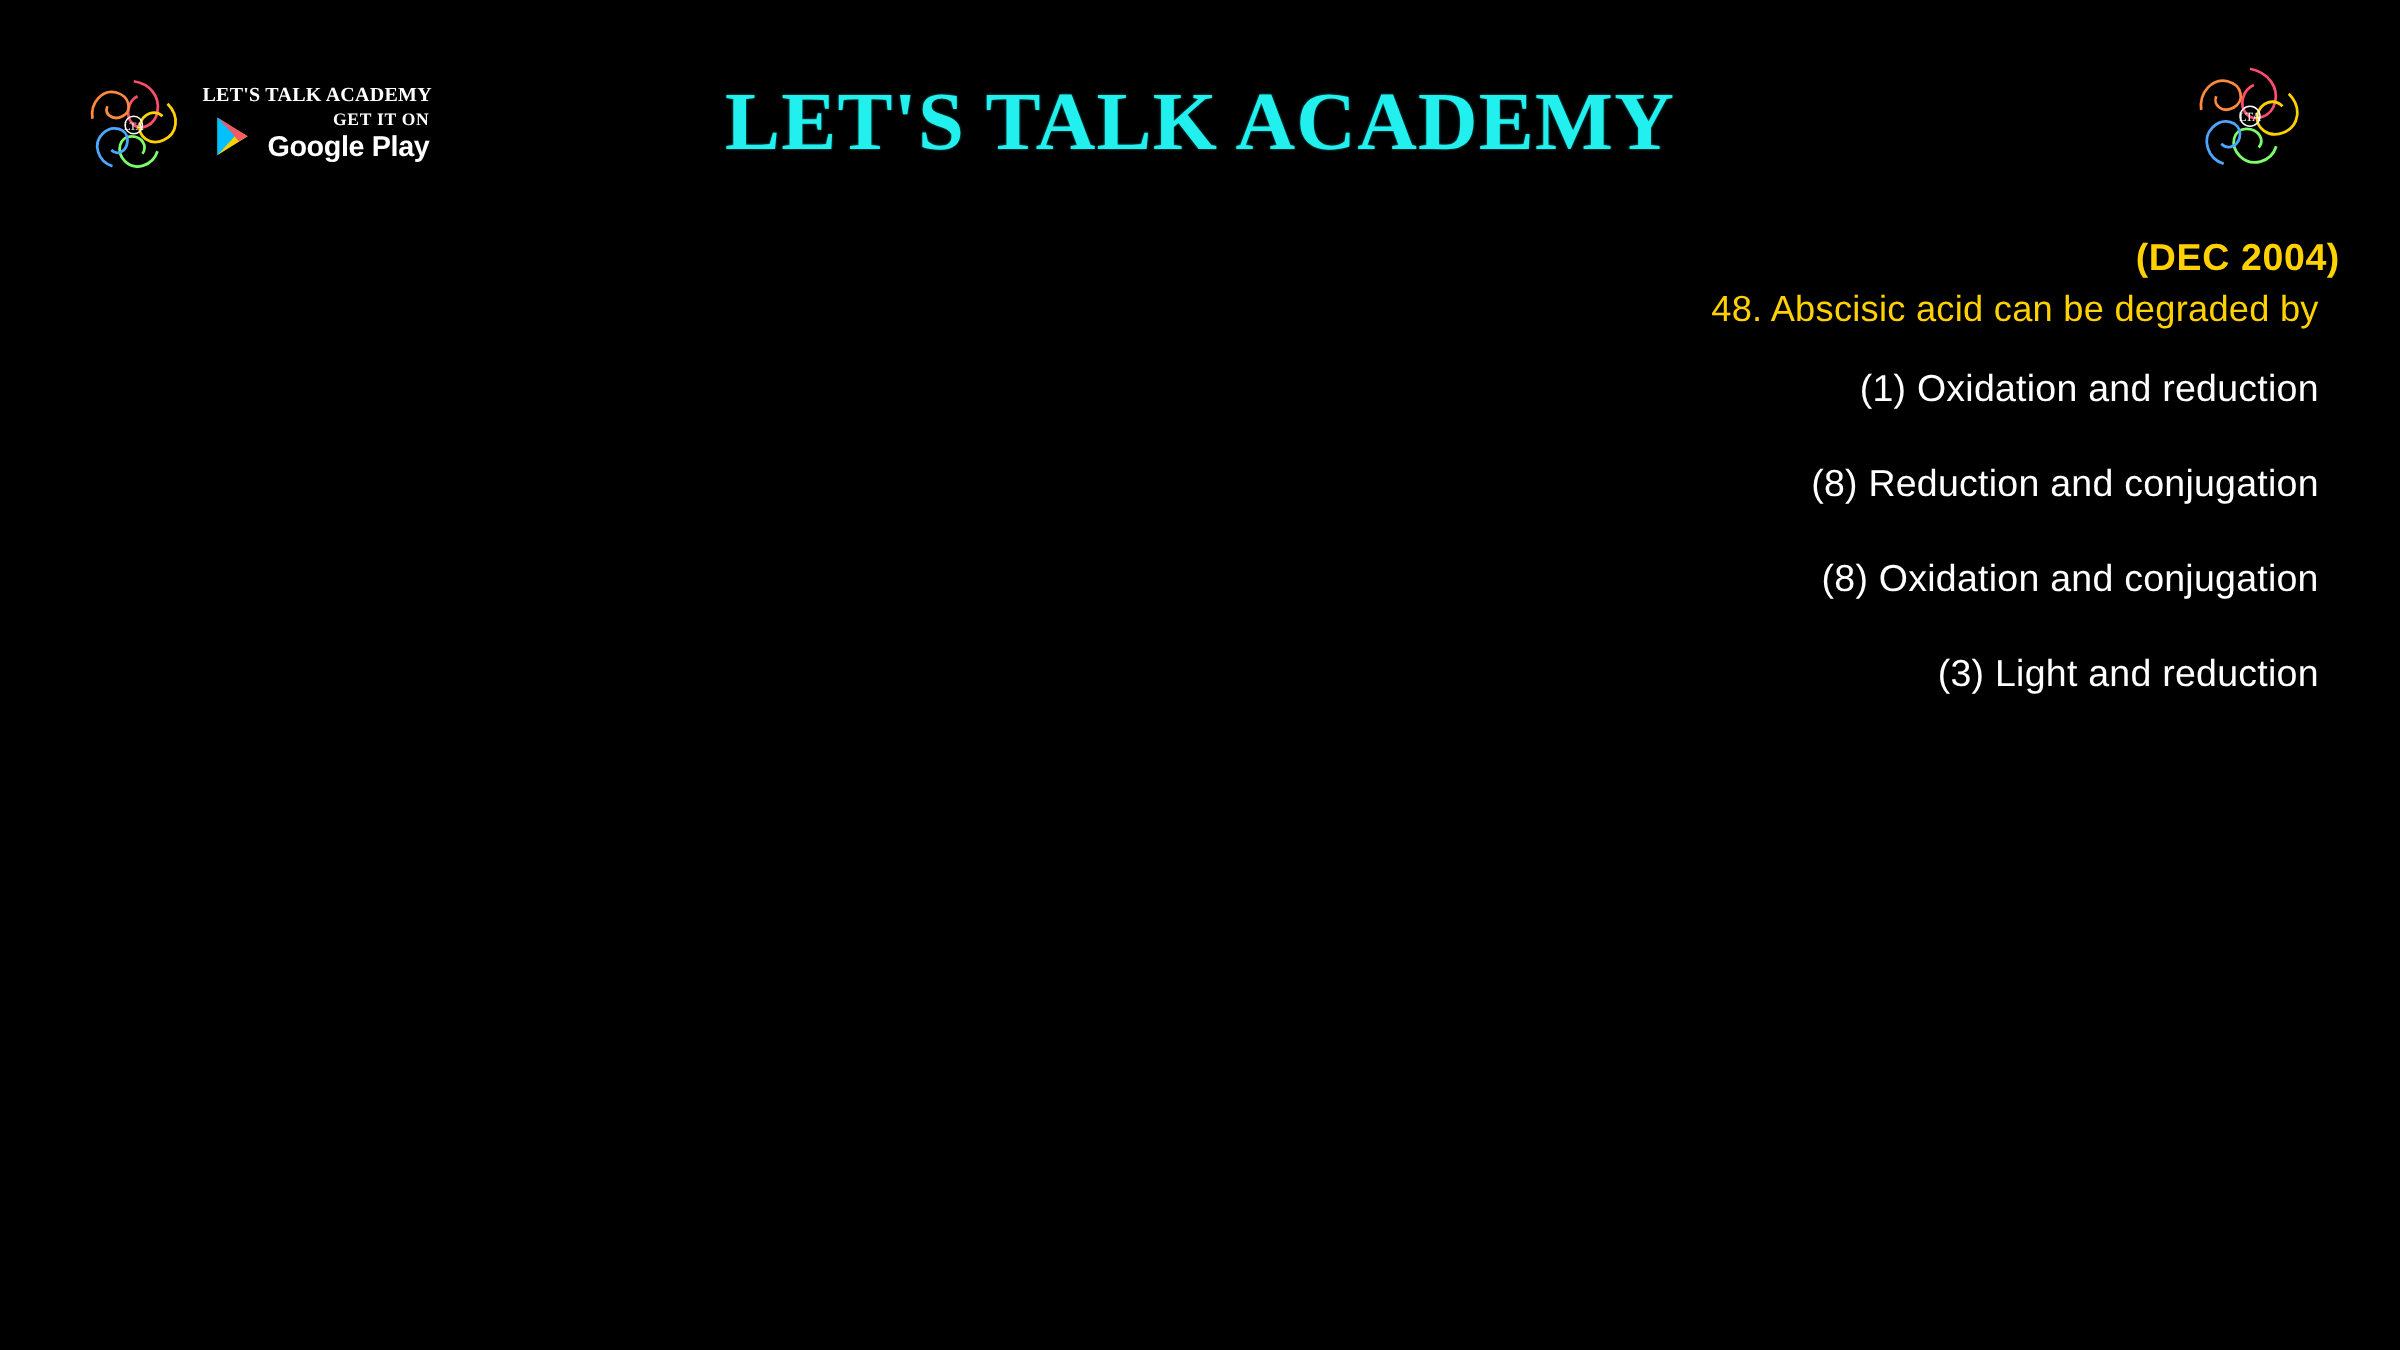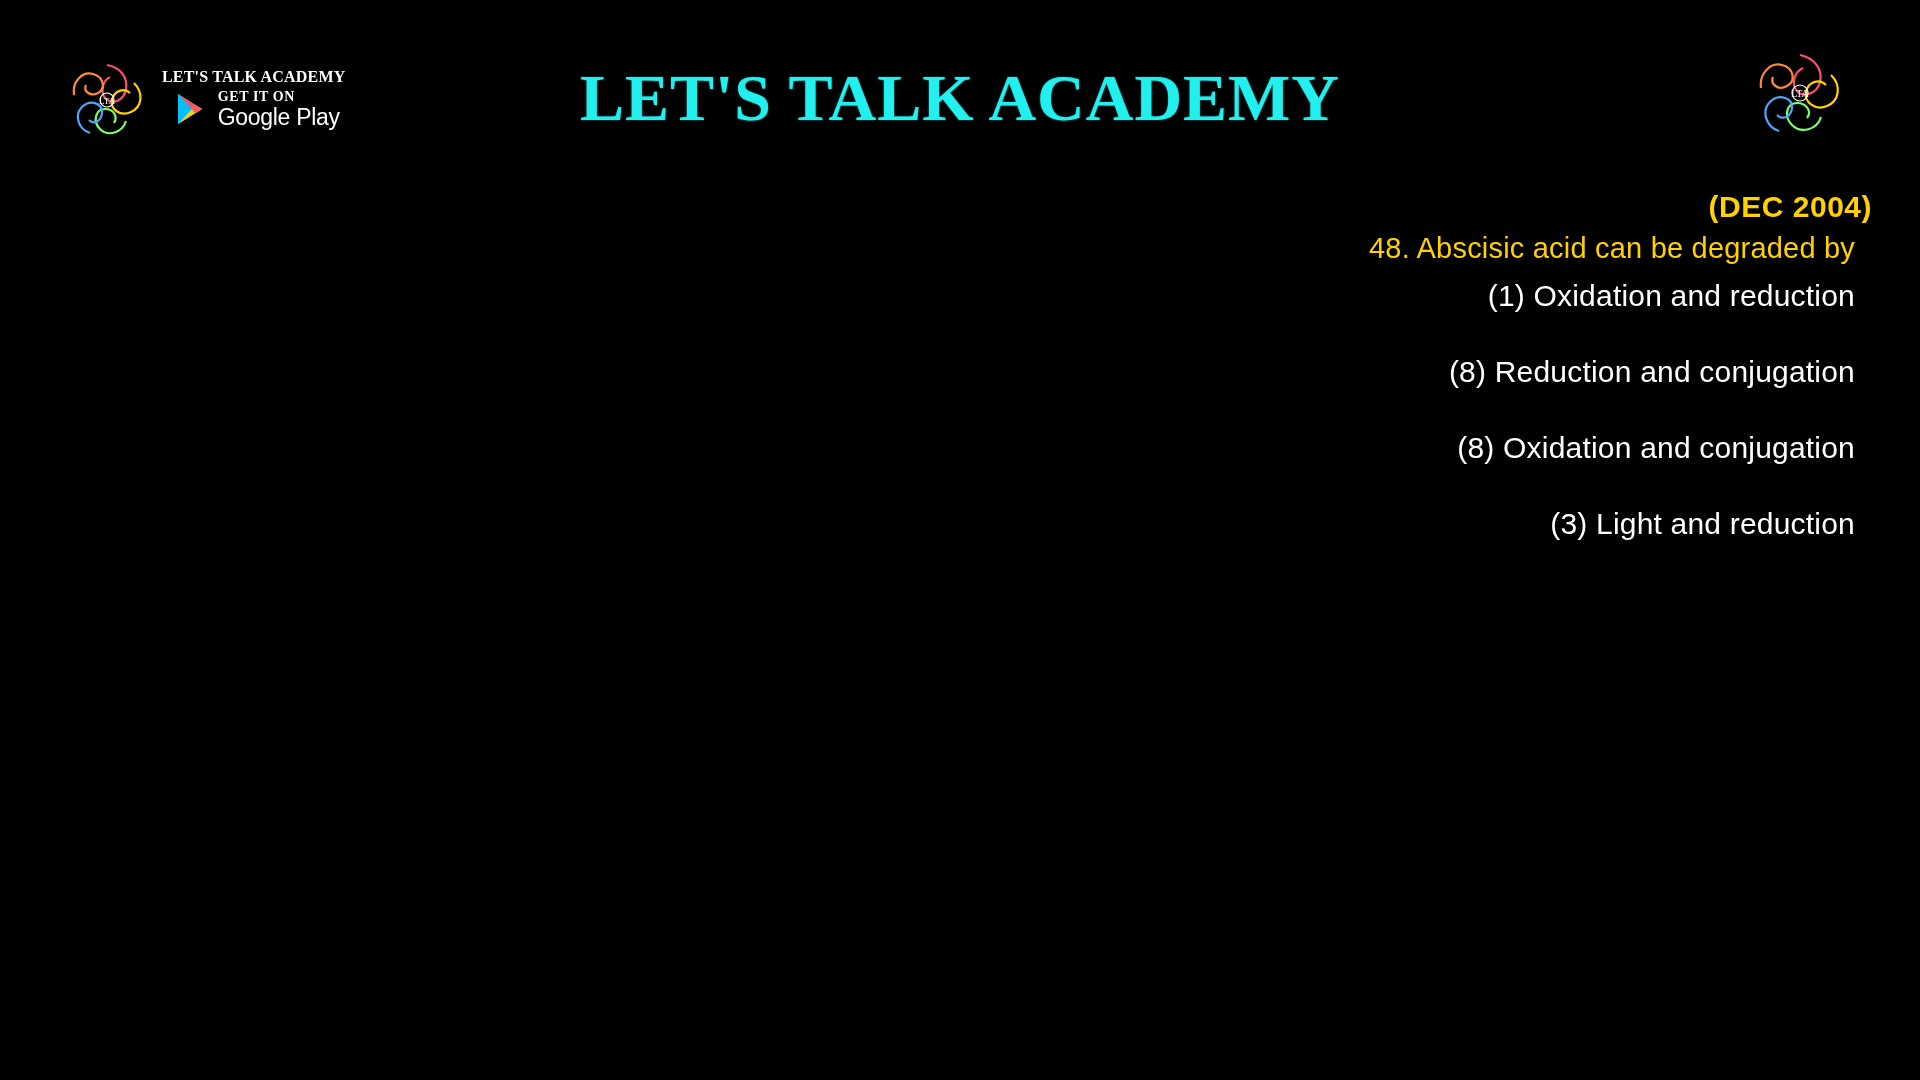--- a/index.html
+++ b/index.html
@@ -64,33 +64,34 @@
   .badge-triangle {
     width: 44px;
     height: 44px;
     flex: none;
   }
   .badge-text {
     display: flex;
     flex-direction: column;
     justify-content: center;
     margin-left: 6px;
+    align-items: flex-end;
   }
   .badge-getiton {
     color: #ffffff;
     font-family: "Liberation Serif", serif;
     font-weight: bold;
     font-size: 14px;
     letter-spacing: 0.6px;
     line-height: 1.1;
   }
   .badge-google-play {
     color: #ffffff;
     font-family: "Liberation Sans", sans-serif;
-    font-weight: normal;
+    font-weight: bold;
     font-size: 23px;
     letter-spacing: -0.3px;
     line-height: 1.15;
   }
 
   
   .main-title {
     position: absolute;
     left: 0;
     top: 60px;
@@ -134,21 +135,21 @@
     text-align: right;
   }
   .question-text {
     color: #ffd100;
     font-size: 29px;
     font-family: "Liberation Sans", sans-serif;
     letter-spacing: 0.2px;
     line-height: 1.25;
   }
   .options {
-    margin-top: 12px;
+    margin-top: 28px;
   }
   .option {
     color: #ffffff;
     font-size: 30px;
     font-family: "Liberation Sans", sans-serif;
     letter-spacing: 0.2px;
     line-height: 1.2;
     margin-bottom: 40px;
   }
   .option:last-child { margin-bottom: 0; }

